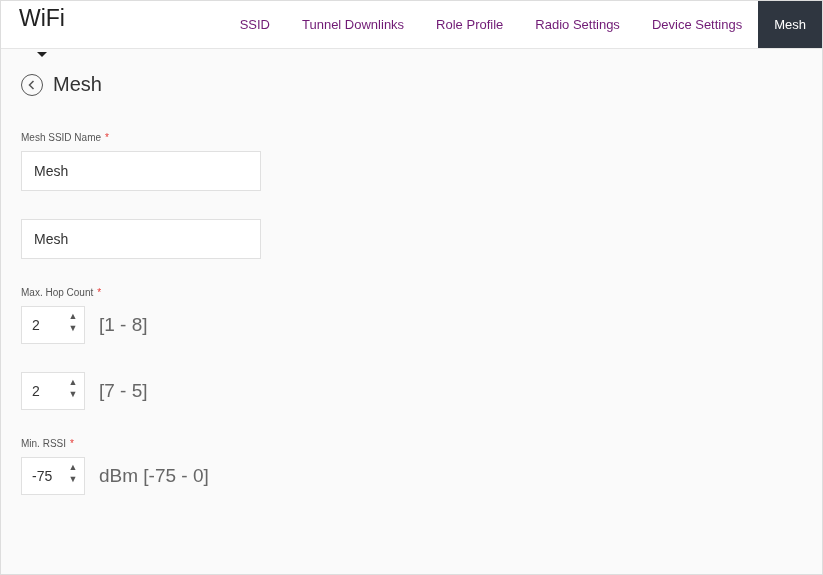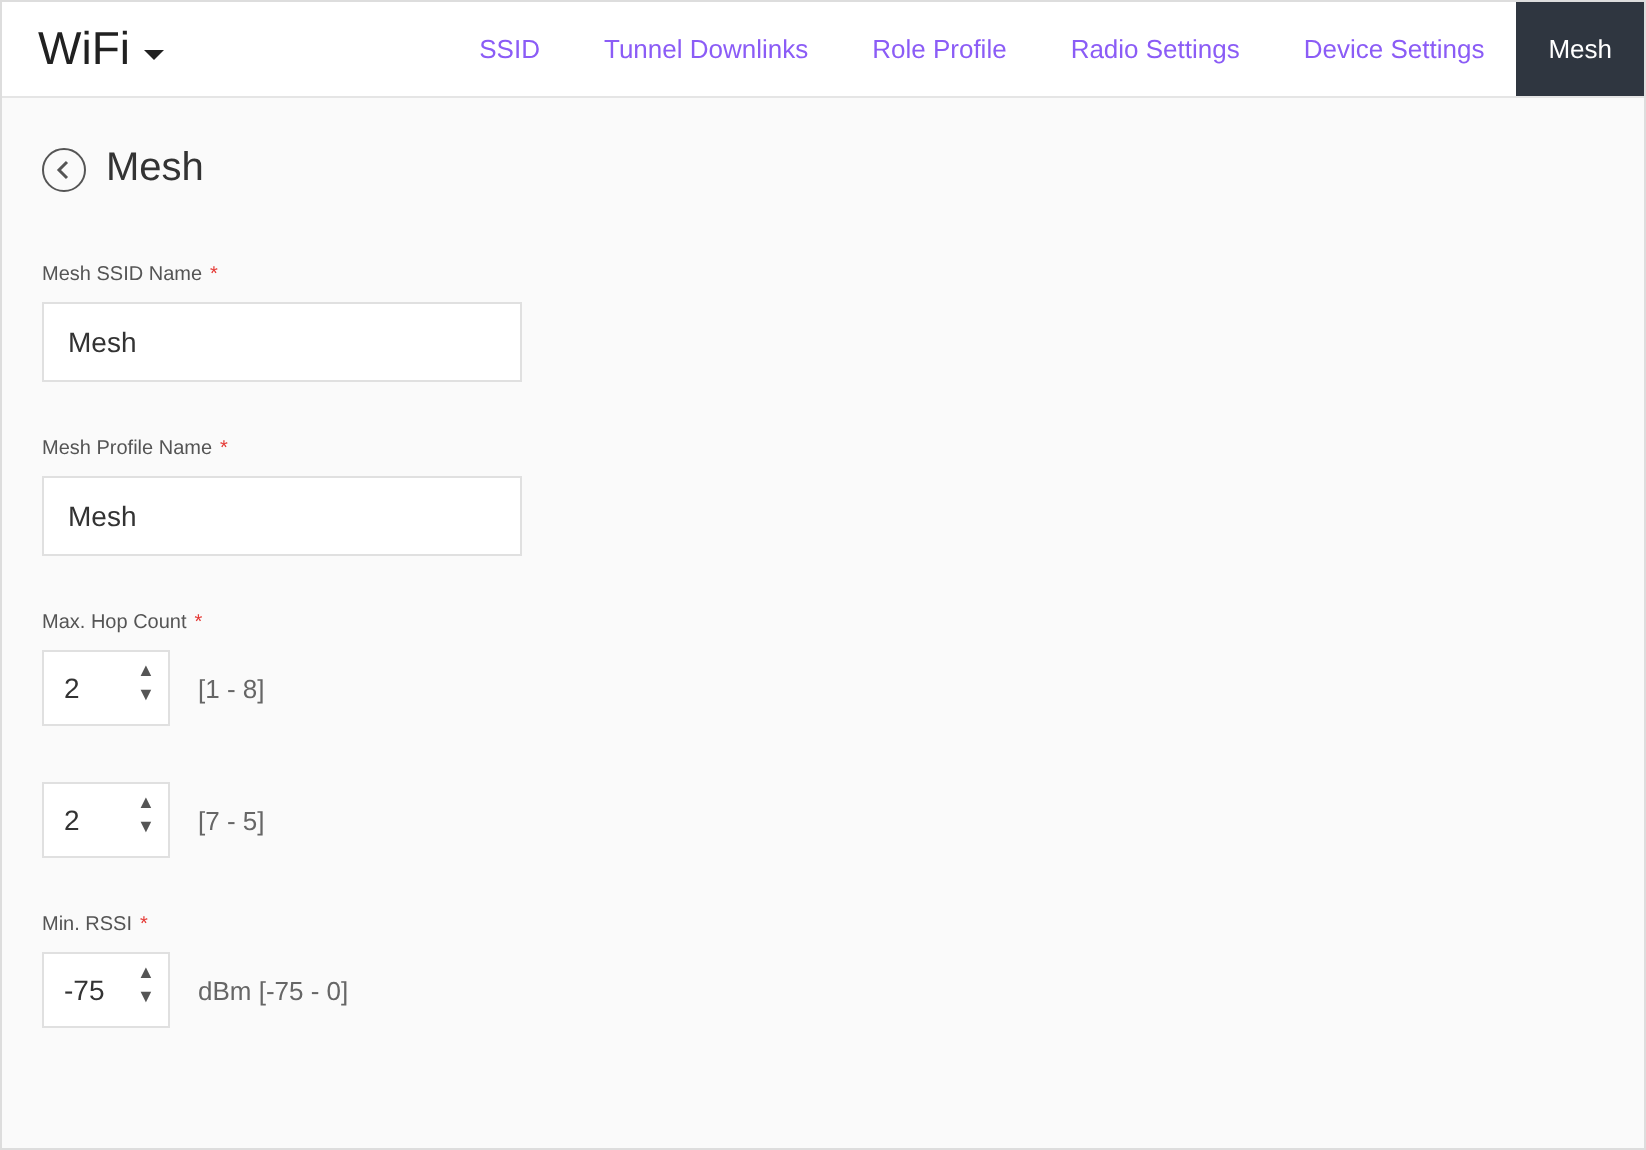--- a/index.html
+++ b/index.html
@@ -20,34 +20,35 @@
     }
     .brand {
       display: flex;
       align-items: center;
       padding: 4px 18px;
       font-size: 23px;
       font-weight: 300;
       color: #212121;
       gap: 6px;
       cursor: pointer;
+      flex-direction: column;
     }
     .brand .caret {
       display:inline-block;
     }
     .tabs {
       display: flex;
       margin-left: auto;
     }
     .tab {
       display: flex;
       align-items: center;
       padding: 0 16px;
       font-size: 13px;
-      color: #8b5cf6;
+      color: #701a75;
       cursor: pointer;
       white-space: nowrap;
     }
     .tab.active {
       background: #2f3640;
       color: #fff;
     }
     .content {
       padding: 24px 20px;
       background: #fafafa;
@@ -131,21 +132,21 @@
       height: 10px;
       display: flex;
       align-items: center;
       justify-content: center;
       cursor: pointer;
       color: #555;
       font-size: 9px;
       line-height: 1;
     }
     .hint {
-      font-size: 13px;
+      font-size: 19px;
       color: #666;
     }
   </style>
 </head>
 <body>
 
 <div class="topbar">
   <div class="brand">
     <span>WiFi</span>
     <span class="caret">
@@ -187,23 +188,20 @@
   </div>
 
   <div class="form-row">
     <label class="form-label">
       <span>Mesh SSID Name</span><span class="req">*</span>
     </label>
     <input class="text-input" value="Mesh" style="">
   </div>
 
   <div class="form-row">
-    <label class="form-label">
-      <span>Mesh Profile Name</span><span class="req">*</span>
-    </label>
     <input class="text-input" value="Mesh" style="">
   </div>
 
   <div class="form-row">
     <label class="form-label">
       <span>Max. Hop Count</span><span class="req">*</span>
     </label>
     <div class="inline-row">
       <div class="stepper">
         <input value="2" style="">

